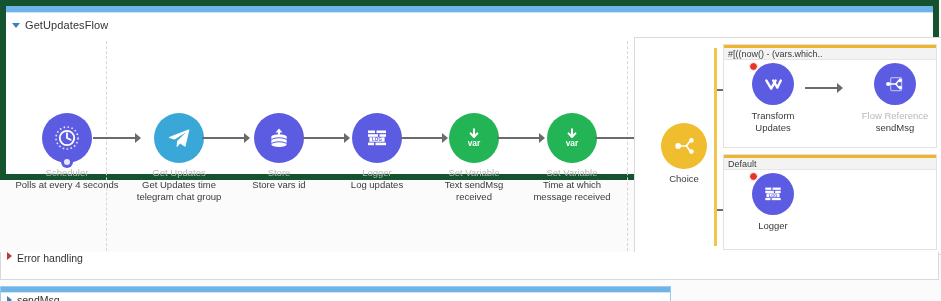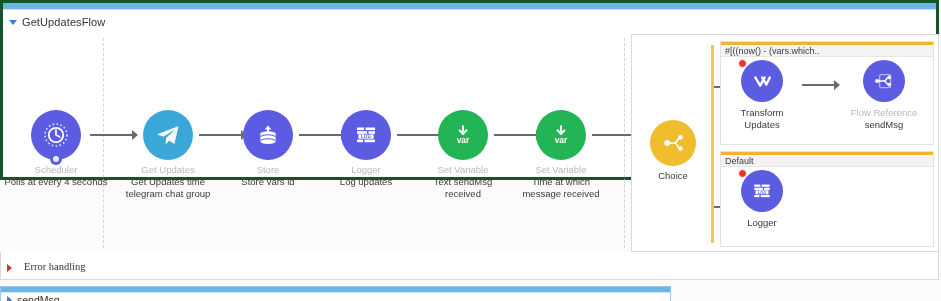--- a/index.html
+++ b/index.html
@@ -8,21 +8,21 @@
     background:#ffffff;
     font-family:"Liberation Sans", sans-serif;
     -webkit-font-smoothing:antialiased;
   }
   .canvas{position:relative;width:941px;height:301px;background:#fbfbfb;}
 
   
   .flow-window{
     position:absolute;left:0;top:0;width:939px;height:180px;
     background:#ffffff;
-    border:3px solid #14532d;
+    border:6px solid #14532d;
     box-sizing:border-box;
   }
   .flow-window .titlebar{
     height:6px;background:#6fb4e8;
     border-bottom:1px solid #cfe4f5;
   }
   .flow-header{
     height:20px;padding:2px 0 0 6px;
     display:flex;align-items:center;gap:5px;
     background:#ffffff;
@@ -44,21 +44,21 @@
   .flow-title{font-size:11px;color:#333;letter-spacing:.1px;}
 
   
   .flow-body{position:relative;height:222px;}
   .lane-sep{
     position:absolute;top:6px;bottom:6px;width:0;
     border-left:1px dashed #d6d6d6;
   }
 
   
-  .node{position:absolute;width:104px;text-align:center;}
+  .node{position:absolute;width:104px;text-align:center;margin-left:8px;}
   .circle{
     width:50px;height:50px;border-radius:50%;
     margin:0 auto;position:relative;
     display:flex;align-items:center;justify-content:center;
   }
   .circle svg{display:block;}
   .err-badge{
     position:absolute;width:9px;height:9px;border-radius:50%;
     background:#e8342a;left:-3px;top:-1px;border:1px solid #fff;
     box-sizing:border-box;
@@ -110,22 +110,22 @@
     font-size:9px;color:#3a3a3a;padding:1px 0 0 4px;
     box-sizing:border-box;overflow:hidden;white-space:nowrap;
   }
 
   
   .sect{
     position:absolute;left:0;width:939px;box-sizing:border-box;
     background:#ffffff;border:1px solid #d9d9d9;border-top:0;
   }
   .sect .row{
-    height:20px;display:flex;align-items:flex-end;gap:12px;padding-left:6px;
-    font-size:10.5px;color:#333;font-family:Liberation Serif, serif;
+    height:20px;display:flex;align-items:flex-start;gap:5px;padding-left:6px;
+    font-size:10.5px;color:#333;
   }
   .sect-blue{
     position:absolute;left:0;box-sizing:border-box;
     background:#ffffff;border:1px solid #9ec9ea;
   }
   .sect-blue .titlebar{height:5px;background:#6fb4e8;border-bottom:1px solid #cfe4f5;}
   .sect-blue .row{
     height:14px;display:flex;align-items:center;gap:5px;padding-left:6px;
     font-size:10.5px;color:#333;overflow:hidden;
   }

